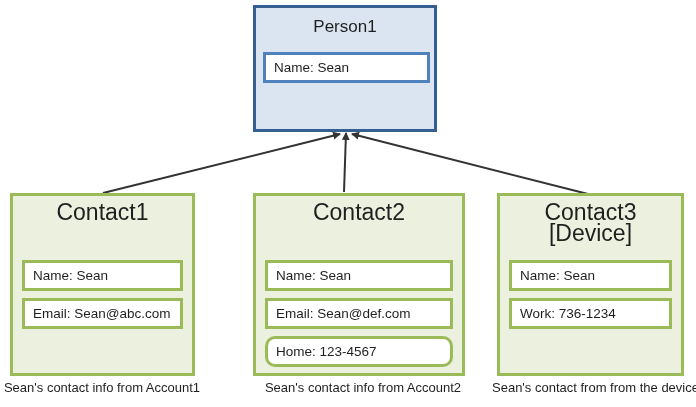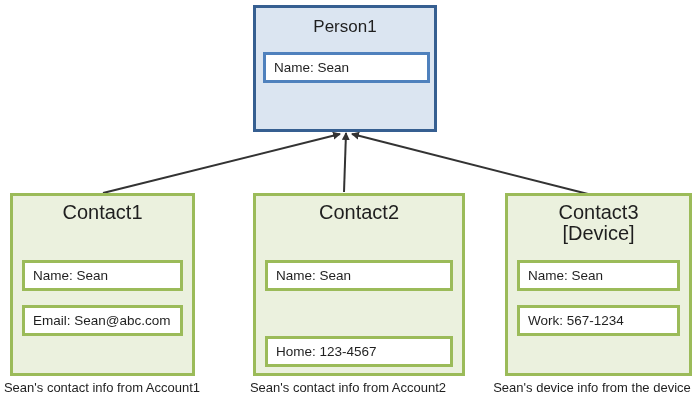--- a/index.html
+++ b/index.html
@@ -45,54 +45,54 @@
   .contact-card {
     position: absolute;
     top: 193px;
     height: 183px;
     background: #ebf1de;
     border: 3px solid #9bbb59;
     box-sizing: border-box;
   }
   .card-1 { left: 10px;  width: 185px; }
   .card-2 { left: 253px; width: 212px; }
-  .card-3 { left: 497px; width: 187px; margin-left: 8px; }
+  .card-3 { left: 497px; width: 187px; }
 
   .contact-card .box-title {
     margin-top: 6px;
     text-align: center;
-    font-size: 20px;
+    font-size: 23px;
     line-height: 21px;
   }
   .contact-card .field {
     position: absolute;
     left: 9px; right: 9px;
     height: 31px;
     background: #ffffff;
     border: 3px solid #9bbb59;
     box-sizing: border-box;
     display: flex;
     align-items: center;
     padding-left: 8px;
     font-size: 13.5px;
   }
   .f-0 { top: 64px; }
-  .f-1 { top: 109px; }
-  .f-2 { top: 140px; }
+  .f-1 { top: 102px; }
+  .f-2 { top: 140px; border-radius: 10px; }
 
   .caption {
     position: absolute;
     top: 380px;
     height: 18px;
     font-size: 13px;
     text-align: center;
     white-space: nowrap;
   }
   .cap-1 { left: -3px;  width: 210px; }
-  .cap-2 { left: 248px; width: 200px; }
+  .cap-2 { left: 263px; width: 200px; }
   .cap-3 { left: 492px; width: 200px; }
 </style>
 </head>
 <body>
 
 <div class="canvas">
 
   <svg class="arrows" width="696" height="407" viewBox="0 0 696 407">
     <defs>
       <marker id="ah" markerWidth="9" markerHeight="9" refX="7" refY="4" orient="auto" markerUnits="userSpaceOnUse">
@@ -123,35 +123,38 @@
     </div>
   </div>
 
   <div class="contact-card card-2">
     <div class="box-title">
       <div>Contact2</div>
     </div>
     <div class="field f-0">
       <span>Name: Sean</span>
     </div>
+    <div class="field f-1">
+      <span>Email: Sean@def.com</span>
+    </div>
     <div class="field f-2">
       <span>Home: 123-4567</span>
     </div>
   </div>
 
   <div class="contact-card card-3">
     <div class="box-title">
       <div>Contact3</div>
       <div>[Device]</div>
     </div>
     <div class="field f-0">
       <span>Name: Sean</span>
     </div>
     <div class="field f-1">
-      <span>Work: 567-1234</span>
+      <span>Work: 736-1234</span>
     </div>
   </div>
 
   <div class="caption cap-1">Sean's contact info from Account1</div>
   <div class="caption cap-2">Sean's contact info from Account2</div>
-  <div class="caption cap-3">Sean's device info from the device</div>
+  <div class="caption cap-3">Sean's contact from from the device</div>
 
 </div>
 
 </body></html>

